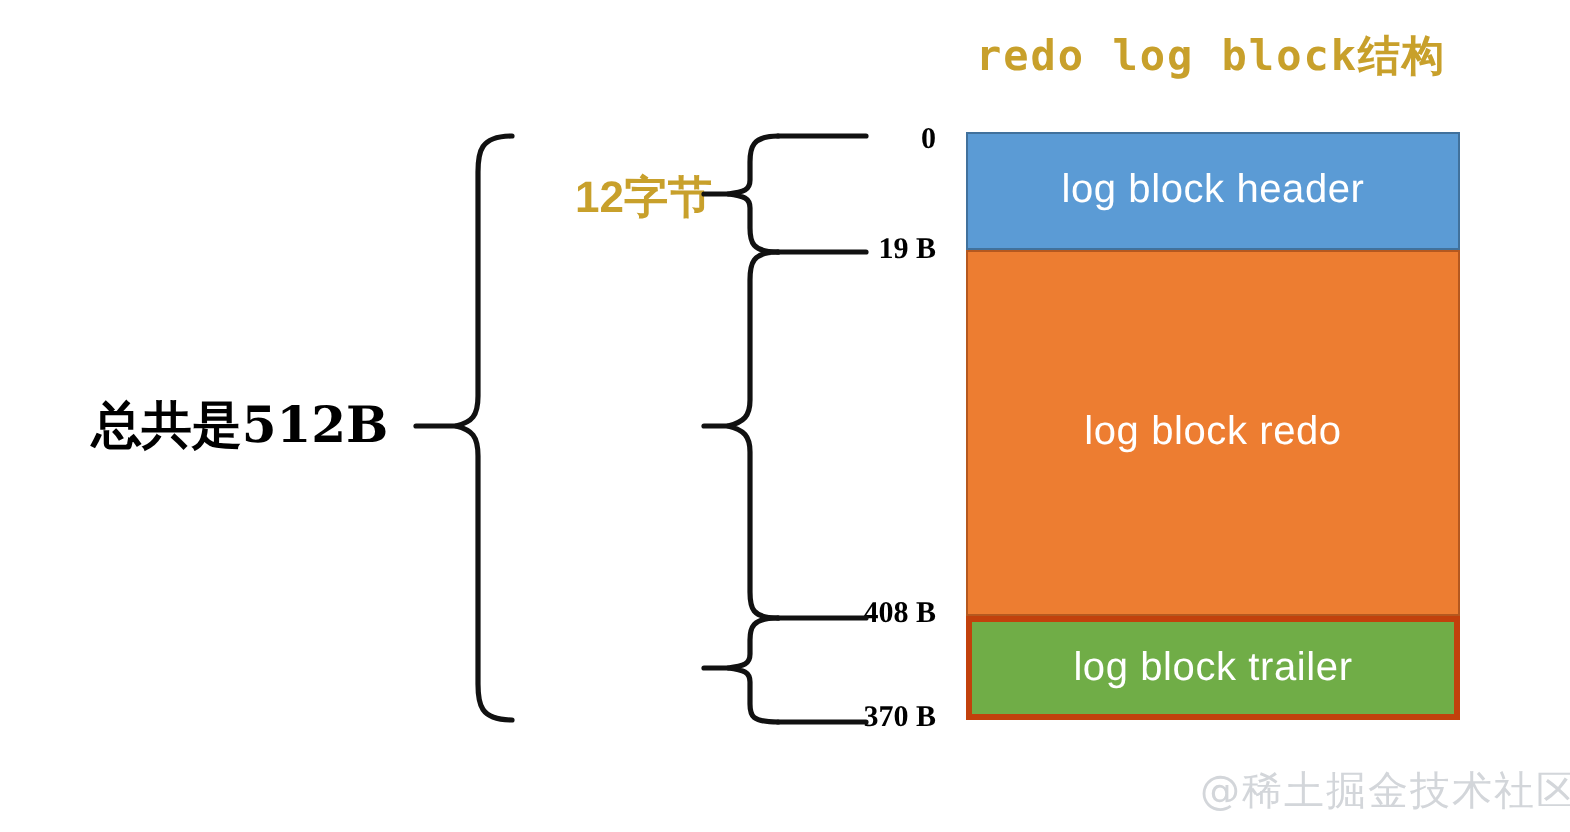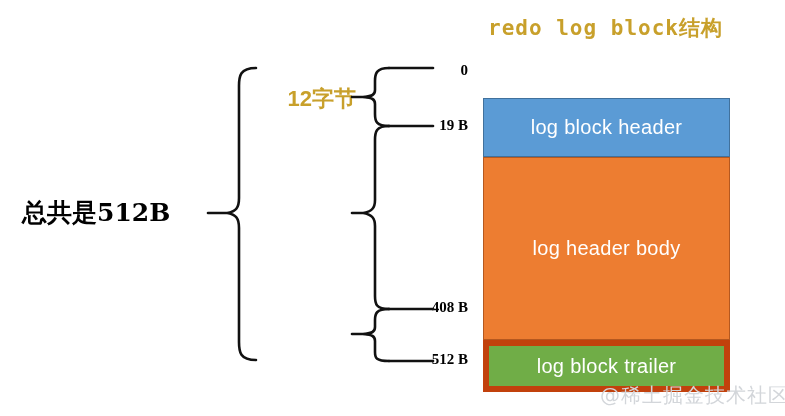--- a/index.html
+++ b/index.html
@@ -48,39 +48,38 @@
     left: 0;
     width: 100%;
     box-sizing: border-box;
     display: flex;
     align-items: center;
     justify-content: center;
     color: #ffffff;
     font-family: "Liberation Sans", sans-serif;
     font-size: 20px;
     letter-spacing: 0.3px;
-    margin-top: 32px;
   }
   #block-header {
     top: 0;
     height: 59px;
     background: #5b9bd5;
     border: 1px solid #41719c;
   }
   #block-body {
     top: 59px;
     height: 183px;
     background: #ed7d31;
     border: 1px solid #b5581f;
   }
   #block-trailer {
     top: 242px;
     height: 52px;
     background: #70ad47;
-    border: 6px solid #c2410c;
+    border: 3px solid #c2410c;
   }
 
   
   .byte-label {
     font-family: "Liberation Serif", serif;
     font-weight: 700;
     font-size: 15px;
     color: #000000;
     white-space: nowrap;
     text-align: right;
@@ -102,20 +101,21 @@
   }
   #seg-12  { left: 246px; top: 84px;  width: 110px; }
   #seg-496 { left: 240px; top: 201px; width: 122px; }
   #seg-4   { left: 252px; top: 318px; width: 100px; }
 
   
   #total-label {
     left: 22px;
     top: 196px;
     width: 196px;
+    text-align: center;
     font-family: "DejaVu Serif", serif;
     font-weight: 700;
     font-size: 25px;
     color: #000000;
     white-space: nowrap;
   }
 
   
   #braces {
     left: 0; top: 0;
@@ -137,29 +137,29 @@
 </head>
 <body>
 
 <div id="stage">
 
   <div class="abs" id="title">redo log block结构</div>
 
   <div class="abs byte-label" id="byte-0">0</div>
   <div class="abs byte-label" id="byte-12">19 B</div>
   <div class="abs byte-label" id="byte-508">408 B</div>
-  <div class="abs byte-label" id="byte-512">512 B</div>
+  <div class="abs byte-label" id="byte-512">370 B</div>
 
   <div class="abs seg-label" id="seg-12">12字节</div>
 
   <div class="abs" id="total-label">总共是512B</div>
 
   <div class="abs" id="block-column">
     <div class="block" id="block-header">log block header</div>
-    <div class="block" id="block-body">log header body</div>
+    <div class="block" id="block-body">log block redo</div>
     <div class="block" id="block-trailer">log block trailer</div>
   </div>
 
   <svg class="abs" id="braces" viewBox="0 0 785 416">
     <g fill="none" stroke="#111111" stroke-width="2.6" stroke-linecap="round" stroke-linejoin="round">
 
       <path d="M 256 68
                C 240 68, 239 76, 239 86
                L 239 198
                C 239 208, 236 211, 228 213

